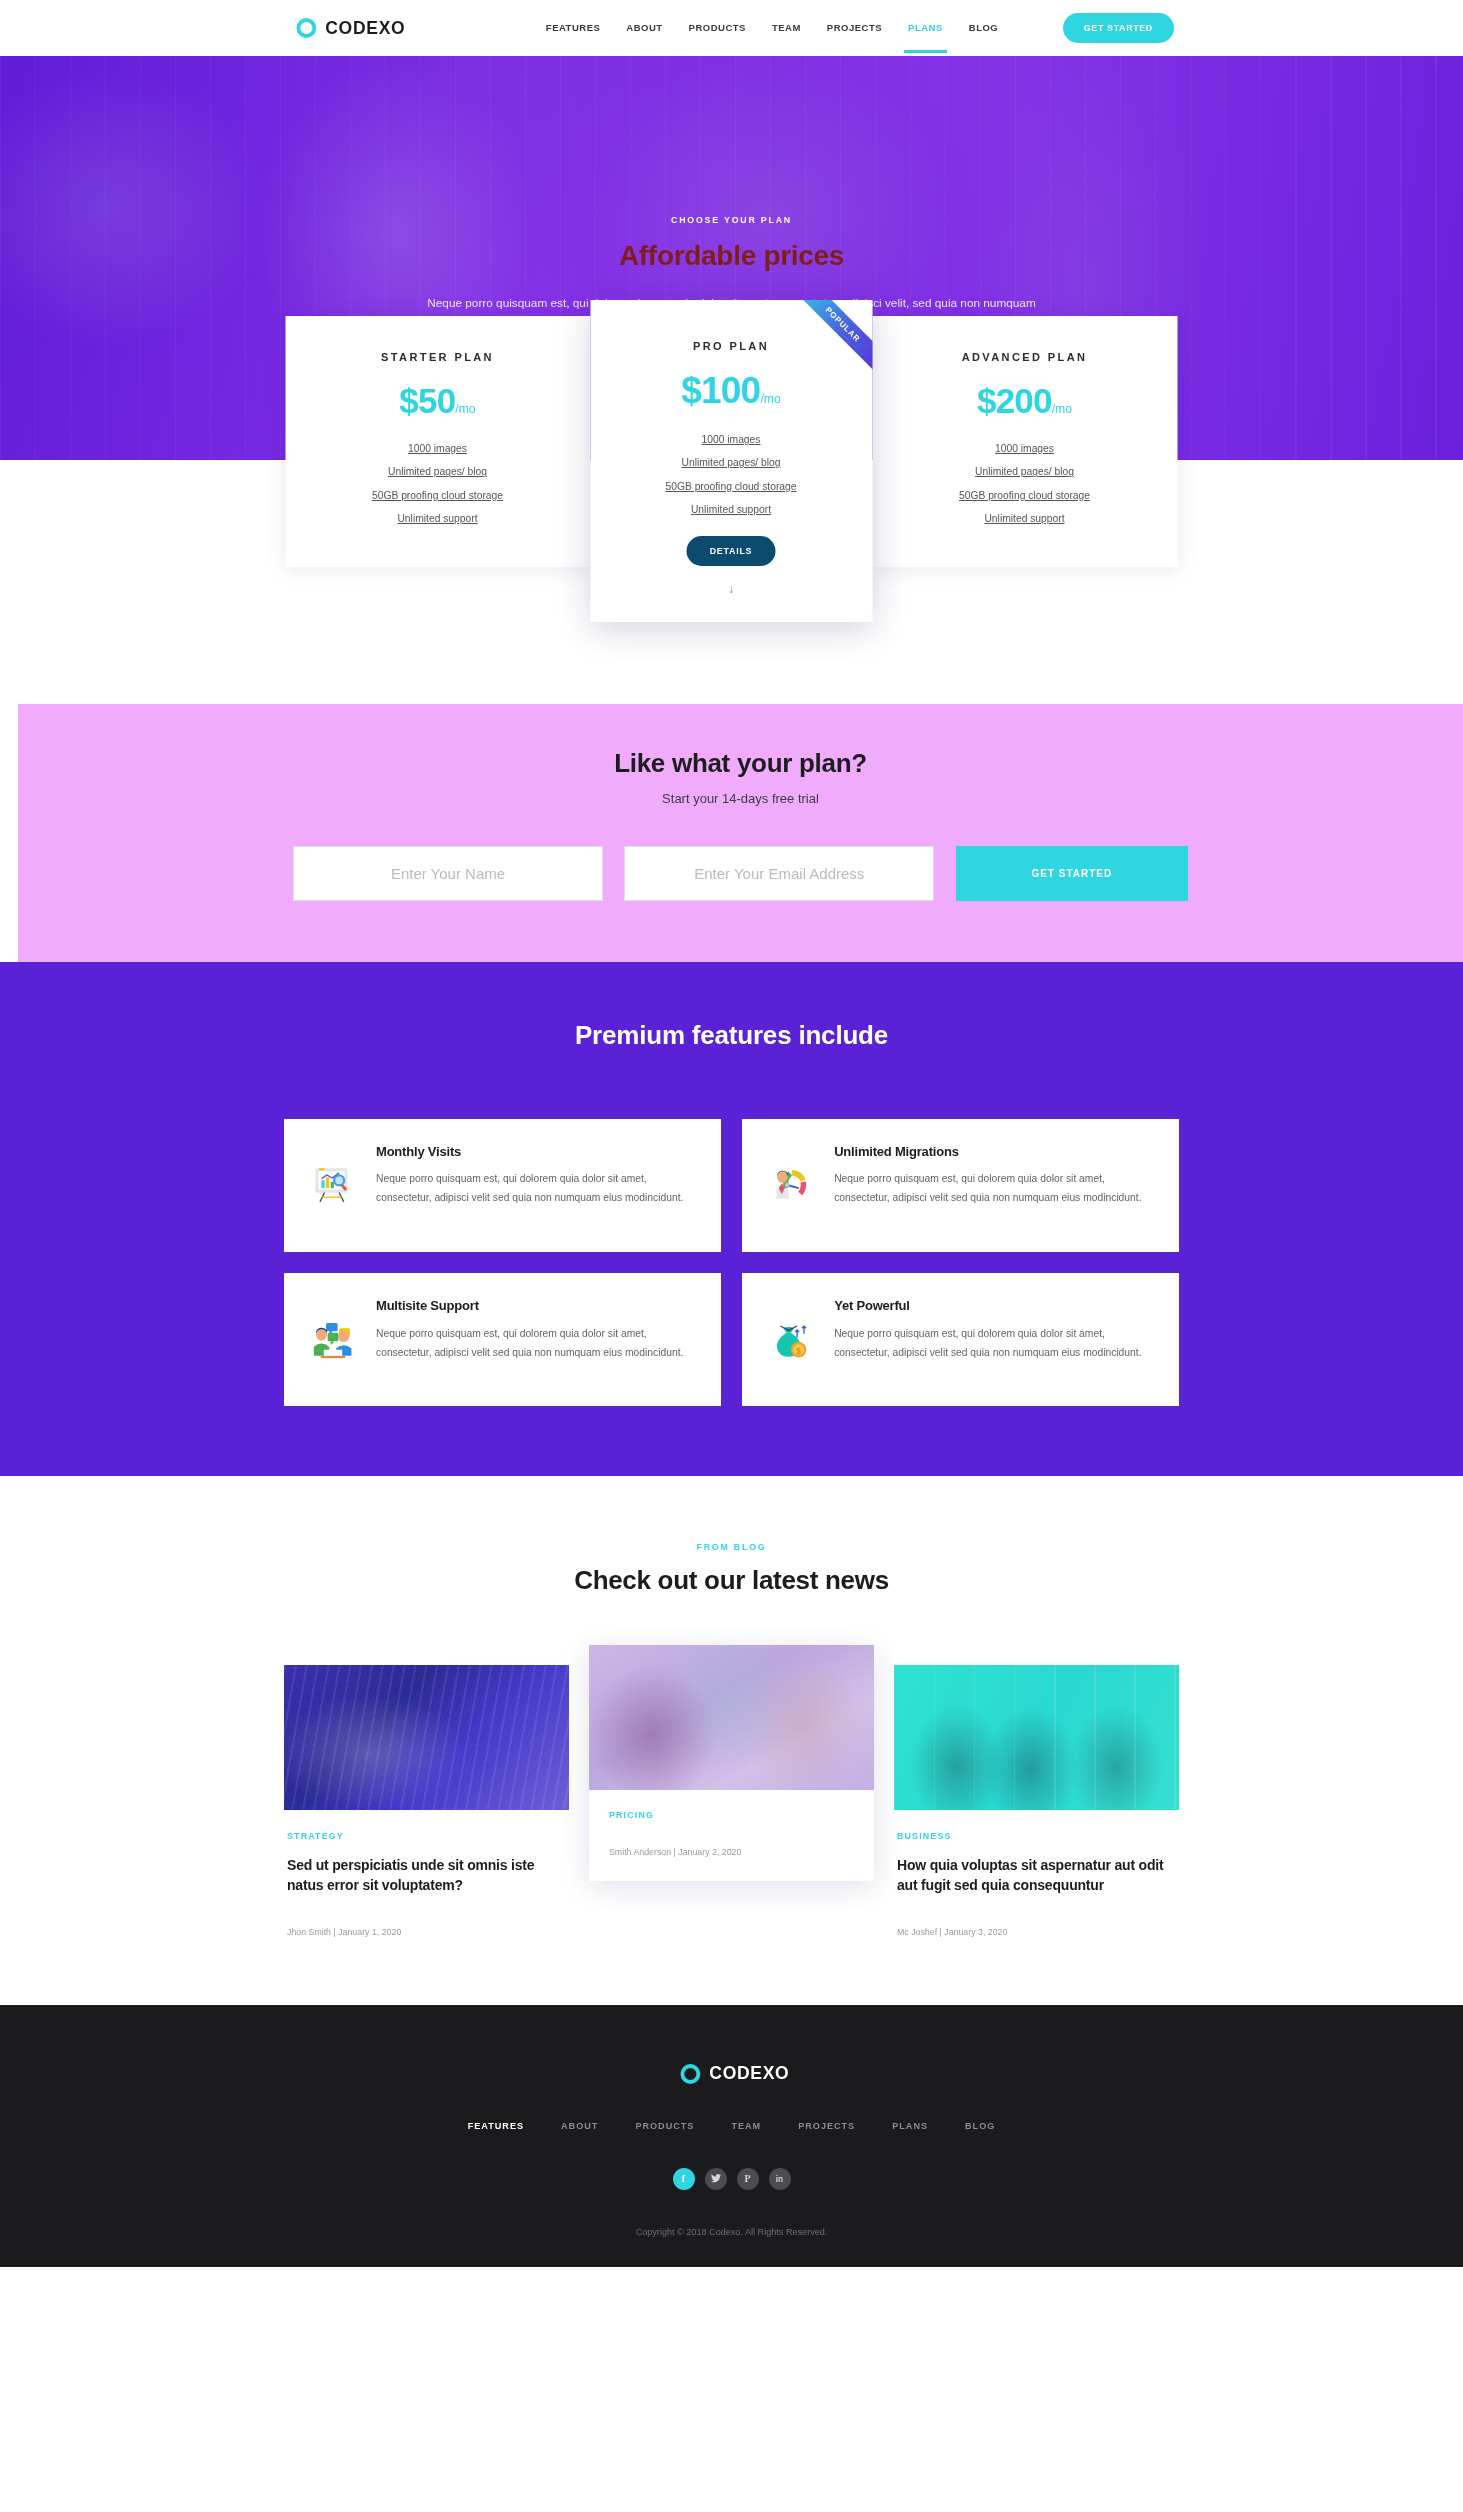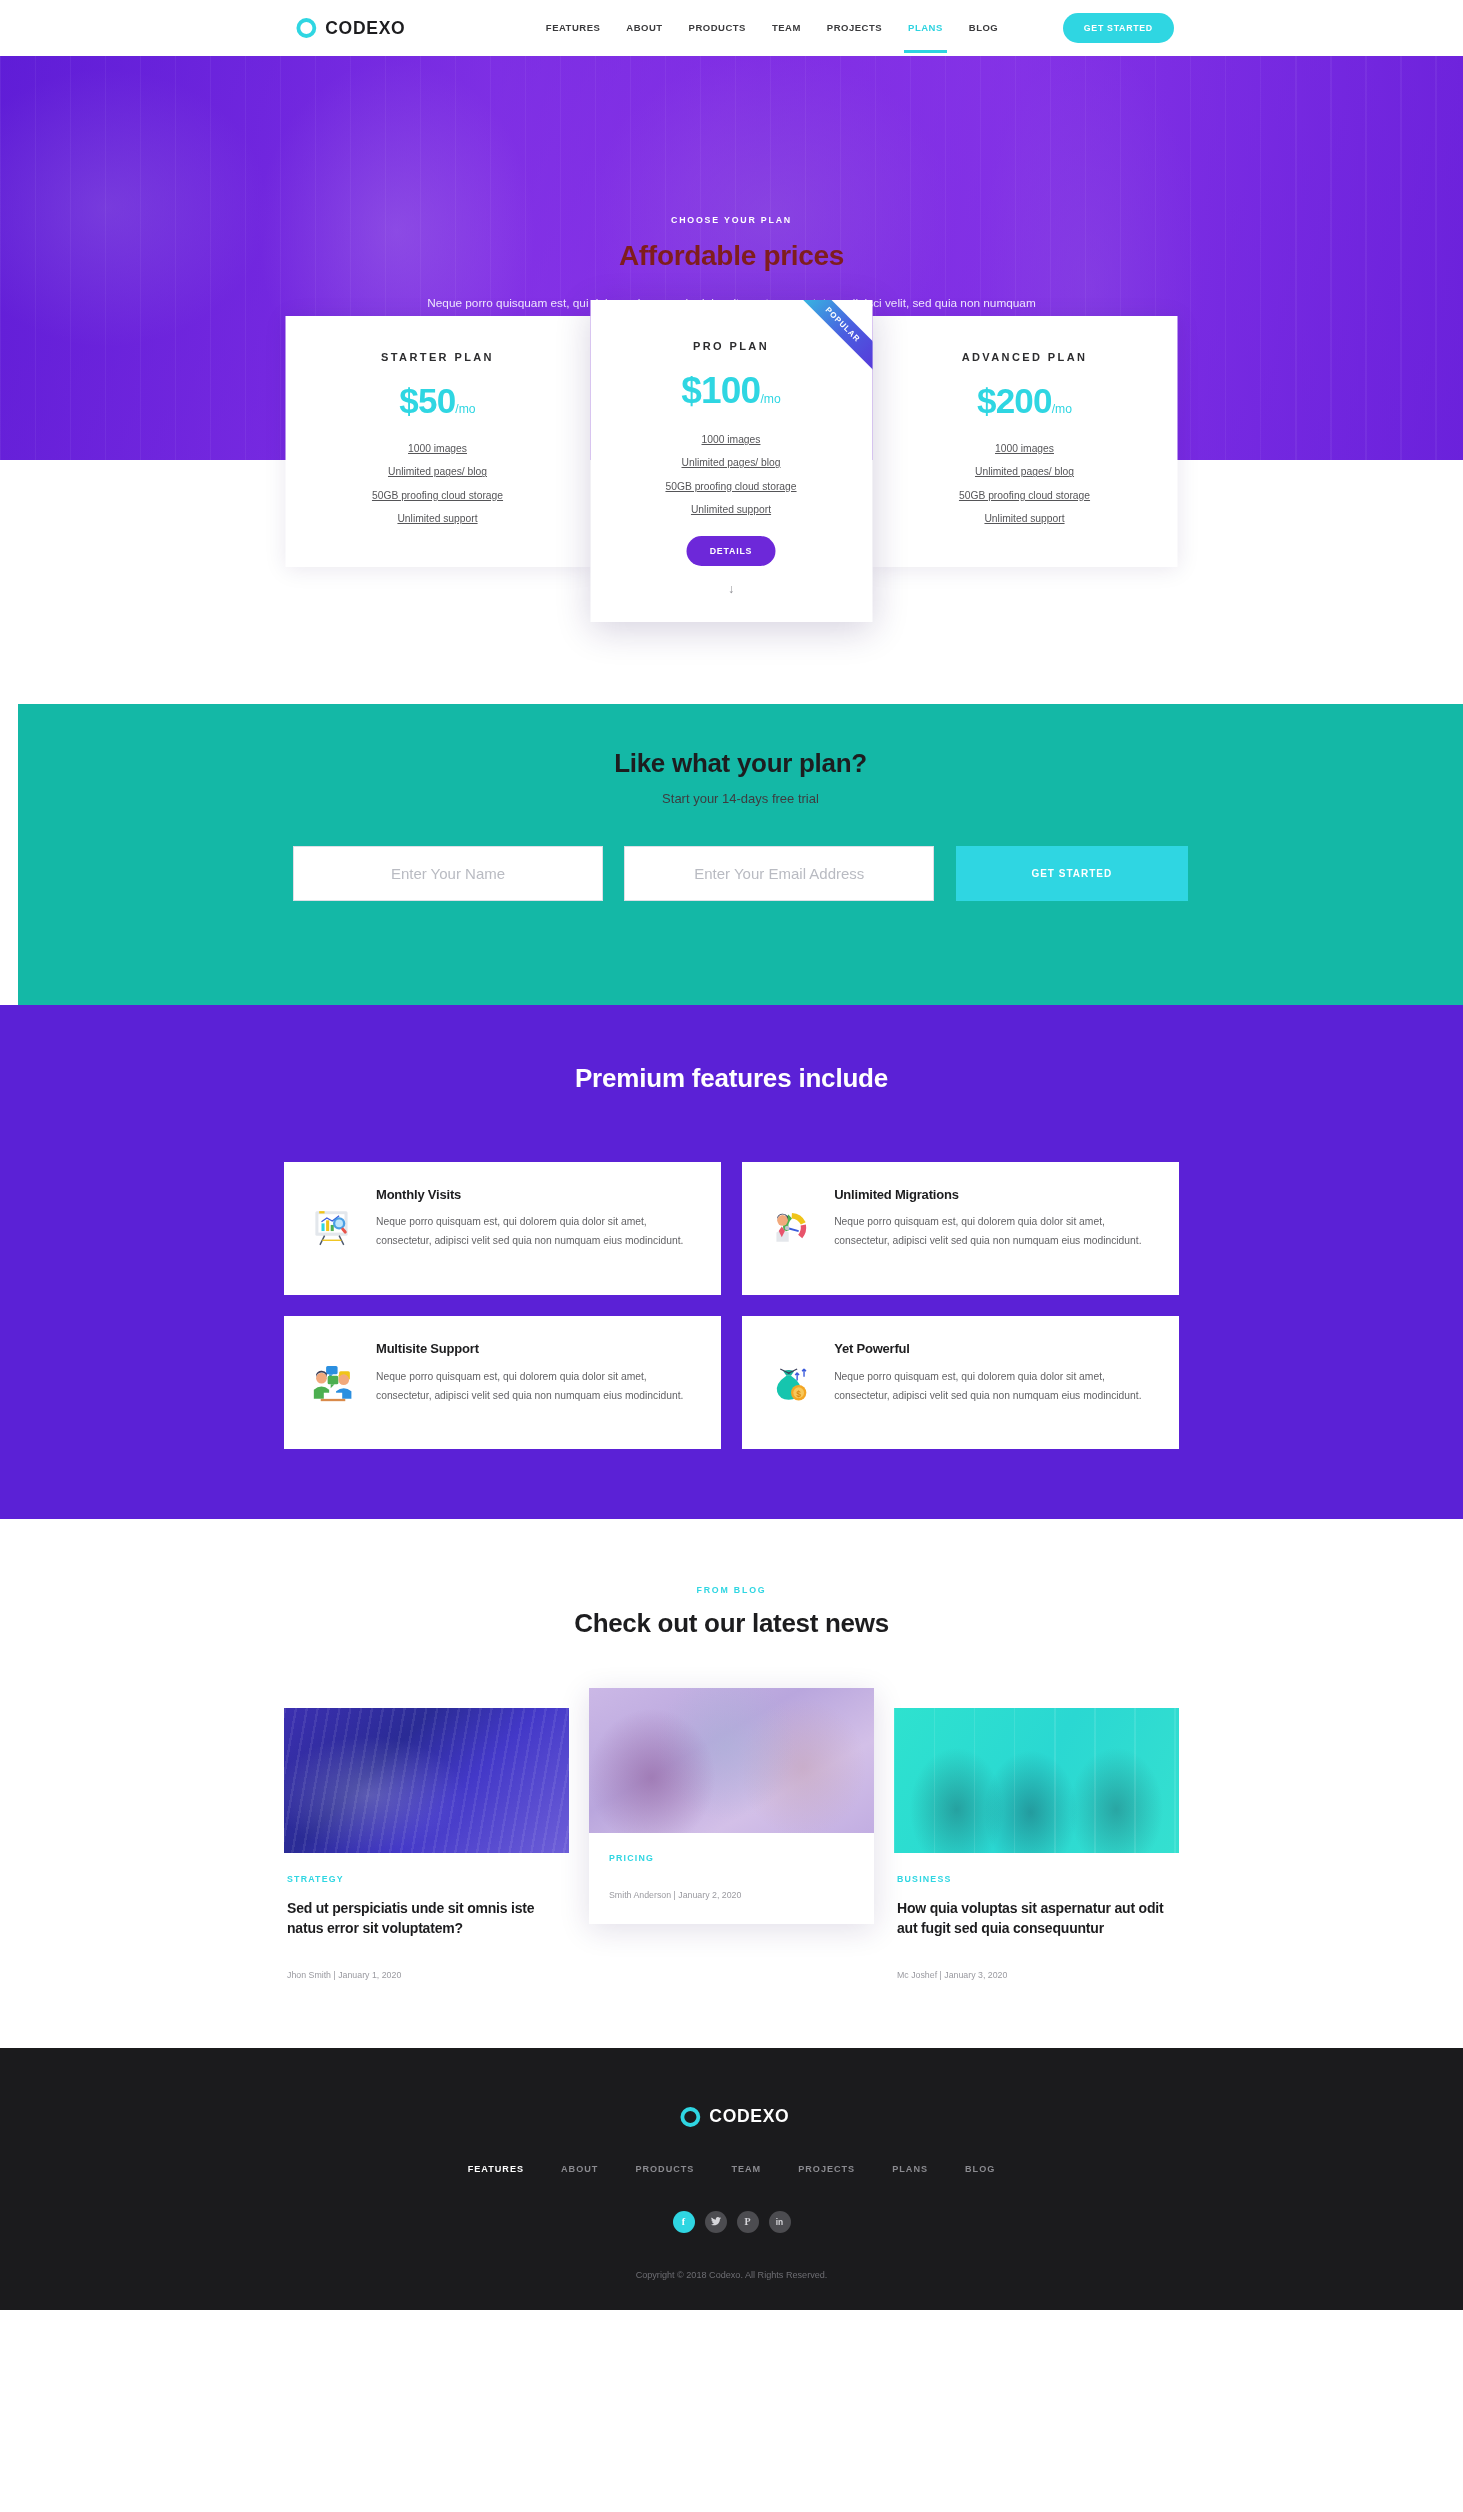--- a/index.html
+++ b/index.html
@@ -101,35 +101,35 @@
     font-size:35px; font-weight:bold; color:#2fd6e2; letter-spacing:-0.8px;
   }
   .plan-featured .plan-amount { font-size:37px; }
   .plan-per { font-size:12.2px; color:#2fd6e2; font-weight:400; }
   .plan-features { margin-top:26px; }
   .plan-feature {
     font-size:10.3px; color:#555558; line-height:1; margin-bottom:13px; font-weight:400;text-decoration:underline;
   }
   .plan-feature:last-child { margin-bottom:0; }
   .details-btn {
-    margin-top:21.3px; background:#6d28d9; color:#fff; border:none; cursor:pointer;
+    margin-top:21.3px; background:#0c4a6e; color:#fff; border:none; cursor:pointer;
     font-size:8.8px; font-weight:bold; letter-spacing:0.8px;
     padding:10px 23px; border-radius:17px; font-family:inherit;
   }
   .scroll-arrow { margin-top:15.2px; font-size:12.2px; color:#8d8d92; }
   .ribbon {
     position:absolute; top:15.2px; right:-35px; width:130px;
     transform:rotate(45deg);
     background:linear-gradient(90deg,#30d5e1 0%,#4a5fe0 55%,#5a2fd8 100%);
     color:#ffffff; font-size:8px; font-weight:bold; letter-spacing:0.9px;
     text-align:center; padding:5.3px 0;
   }
 
   
-  .trial { padding:44px 0 104px; text-align:center; background:#14b8a6;margin-left:18px; }
+  .trial { padding:44px 0 61px; text-align:center; background:#f0abfc;margin-left:18px; }
   .trial-title { font-size:26px; font-weight:bold; color:#1d1d1f; letter-spacing:-0.3px; }
   .trial-sub { margin-top:12.2px; font-size:13px; color:#3d3d40; font-weight:400; }
   .trial-form {
     margin:40px auto 0; width:895px; display:flex; height:55px;
   }
   .trial-input {
     width:310px; border:0.8px solid #dddfe6; background:#fff;
     font-size:15px; color:#3a3a3c; padding:0 18.3px; outline:none;
     font-family:inherit; text-align:center;
   }

